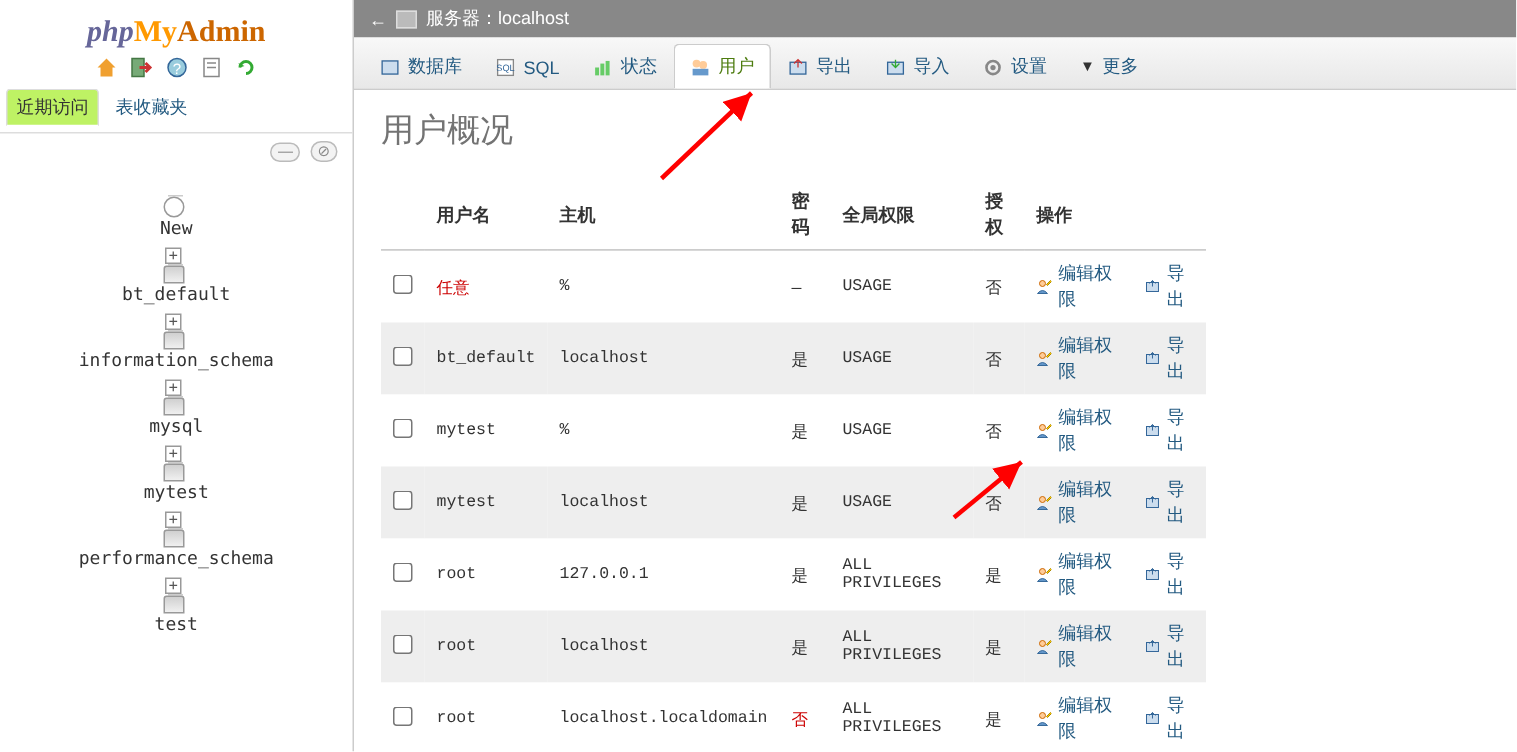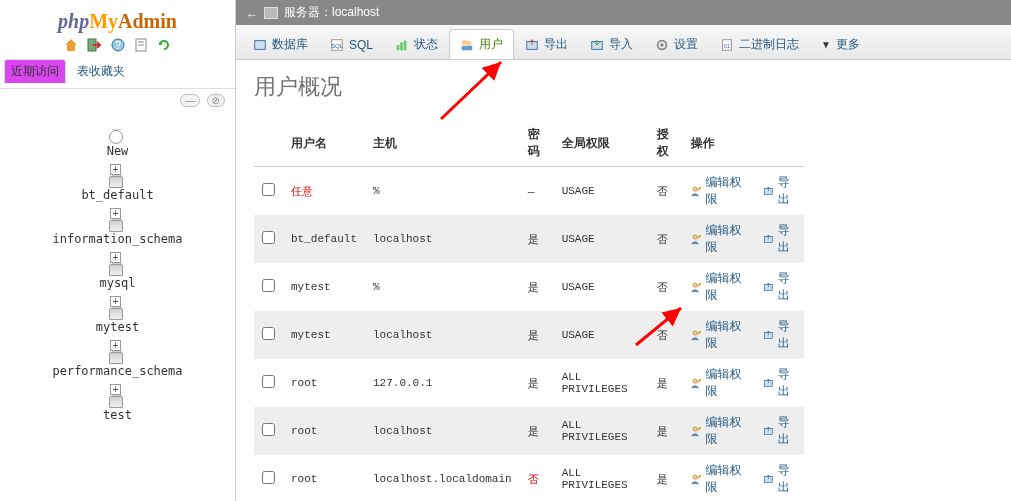--- a/index.html
+++ b/index.html
@@ -8,21 +8,21 @@
 .sidebar { width: 236px; background: #fff; border-right: 1px solid #ccc; padding: 5px 0; position: relative; }
 .logo { text-align: center; padding: 5px 0 2px; font-size: 20px; font-weight: bold; font-family: Georgia, serif; }
 .logo .p1 { color: #666699; font-style: italic; }
 .logo .p2 { color: #ff9900; }
 .logo .p3 { color: #cc6600; }
 .logo-icons { text-align: center; padding: 2px 0 6px; }
 .logo-icons span { display: inline-block; width: 16px; height: 16px; margin: 0 2px; vertical-align: middle; cursor: pointer; }
 .ico { display: inline-block; width: 16px; height: 16px; vertical-align: middle; }
 .sidetabs { display: flex; border-bottom: 1px solid #ddd; padding: 0 4px 4px; gap: 4px; }
 .sidetab { padding: 3px 6px; border: 1px solid transparent; cursor: pointer; color: #235a81; border-radius: 3px 3px 0 0; }
-.sidetab.active { border-color: #ddd; border-bottom-color: #fff; background: #d946ef; color: #333; }
+.sidetab.active { border-color: #ddd; border-bottom-color: #fff; background: #bef264; color: #333; }
 .collapse-row { text-align: right; padding: 4px 10px; color: #888; }
 .collapse-row span { display: inline-block; border: 1px solid #bbb; border-radius: 8px; padding: 0 4px; font-size: 10px; margin-left: 3px; background: #f3f3f3; cursor: pointer; }
 .tree { padding: 4px 8px; font-family: "Lucida Console", monospace; font-size: 12px; }
 .tree-item { display: flex; align-items: center; padding: 3px 0; cursor: pointer; flex-direction: column; }
 .tree-item .exp { width: 11px; height: 11px; border: 1px solid #999; text-align: center; line-height: 9px; font-size: 10px; margin-right: 4px; background: #fff; color: #555; }
 .tree-item .exp.blank { border: none; background: transparent; }
 .tree-item .line { width: 10px; height: 1px; background: #ccc; margin-right: 2px; }
 .tree-item .dbico { width: 14px; height: 12px; margin-right: 4px; background: linear-gradient(#d0d0d0,#f0f0f0); border: 1px solid #999; border-radius: 2px 2px 0 0; }
 .tree-item .newico { width: 14px; height: 14px; margin-right: 4px; border: 1px solid #999; border-radius: 7px; background: #fff; position: relative; }
 .main { flex: 1; display: flex; flex-direction: column; background: #fff; overflow: hidden; }
@@ -187,27 +187,20 @@
           <span>导入</span>
         </div>
         <div class="tab">
           <svg class="tico" viewBox="0 0 16 16">
             <circle cx="8" cy="8" r="5" fill="none" stroke="#888" stroke-width="2"></circle>
             <circle cx="8" cy="8" r="2" fill="#888"></circle>
           </svg>
           <span>设置</span>
         </div>
         <div class="tab">
-          <svg class="tico" viewBox="0 0 16 16">
-            <rect x="3" y="2" width="10" height="12" fill="#fff" stroke="#888"></rect>
-            <text x="8" y="11" text-anchor="middle" font-size="6" fill="#369">01</text>
-          </svg>
-          <span>二进制日志</span>
-        </div>
-        <div class="tab">
           <span class="more-caret">▼</span>
           <span>更多</span>
         </div>
       </div>
 
     <div class="content">
       <h2 class="page-title">用户概况</h2>
 
       <table class="users">
         <thead>

